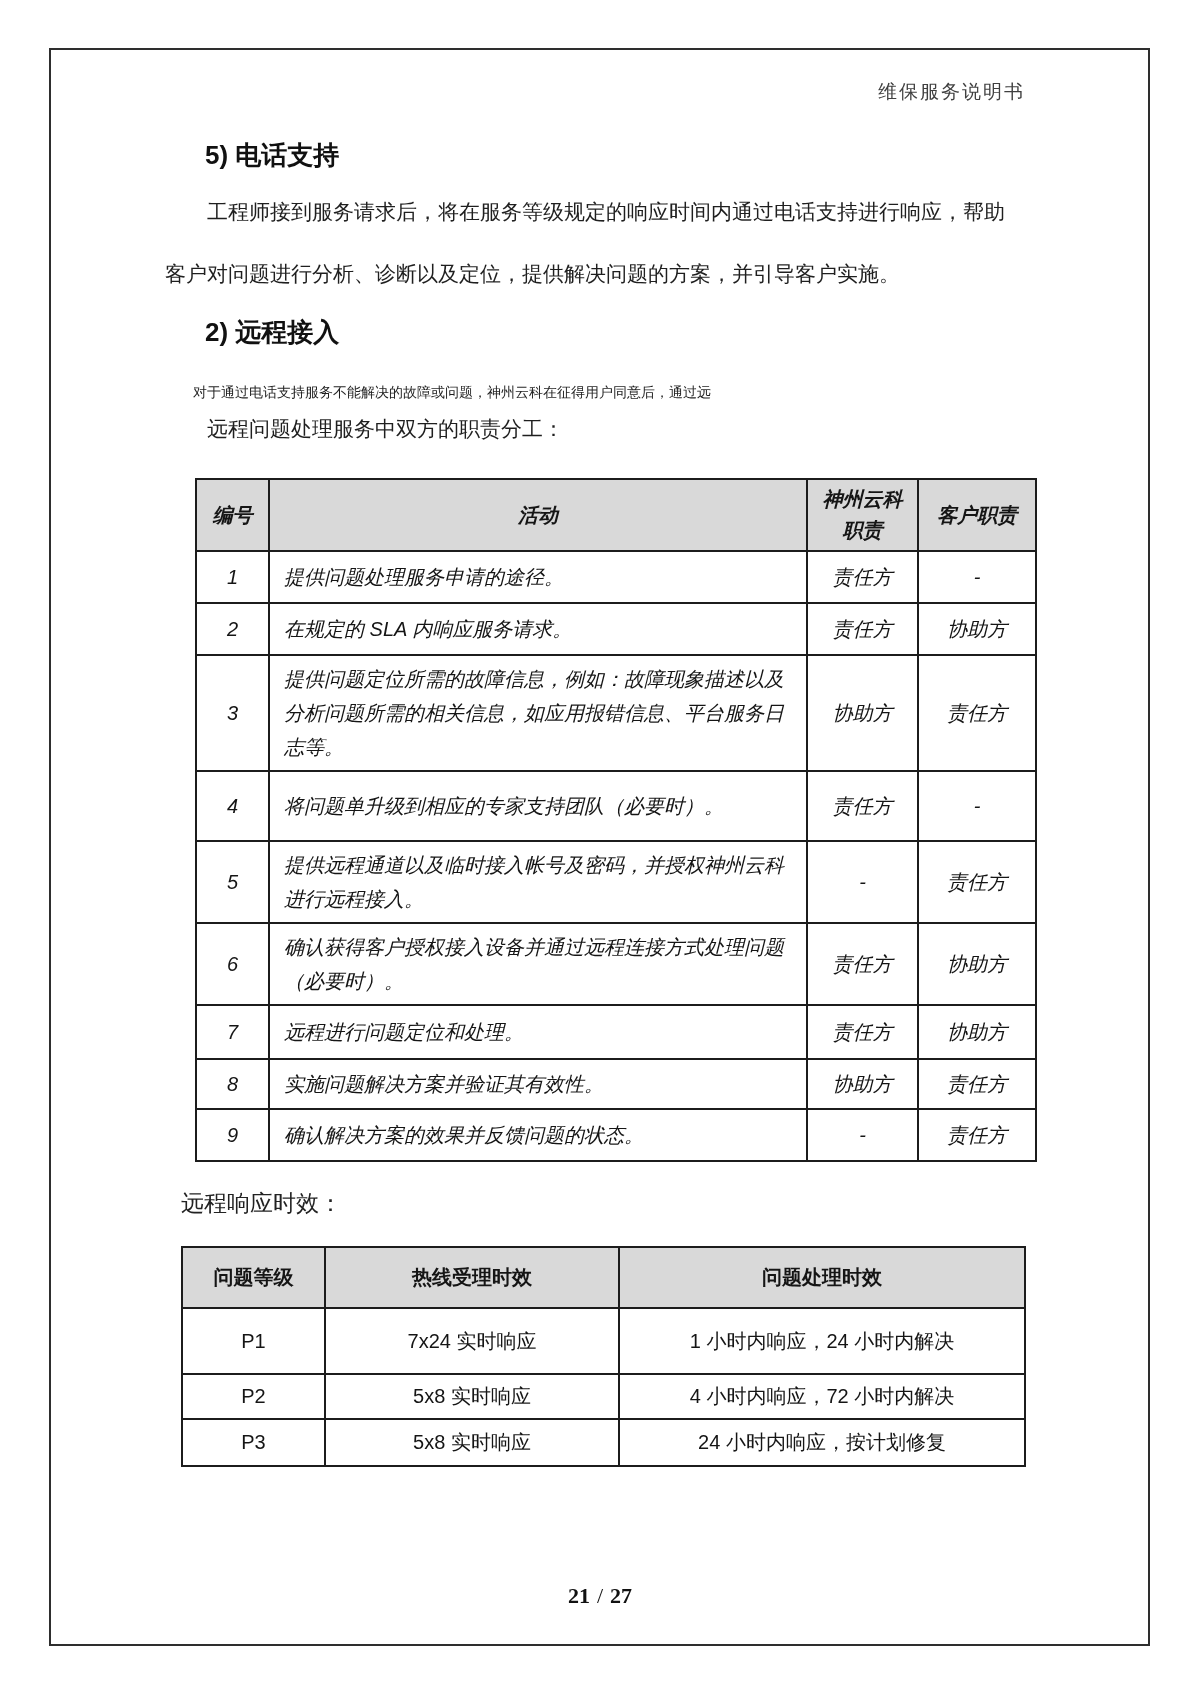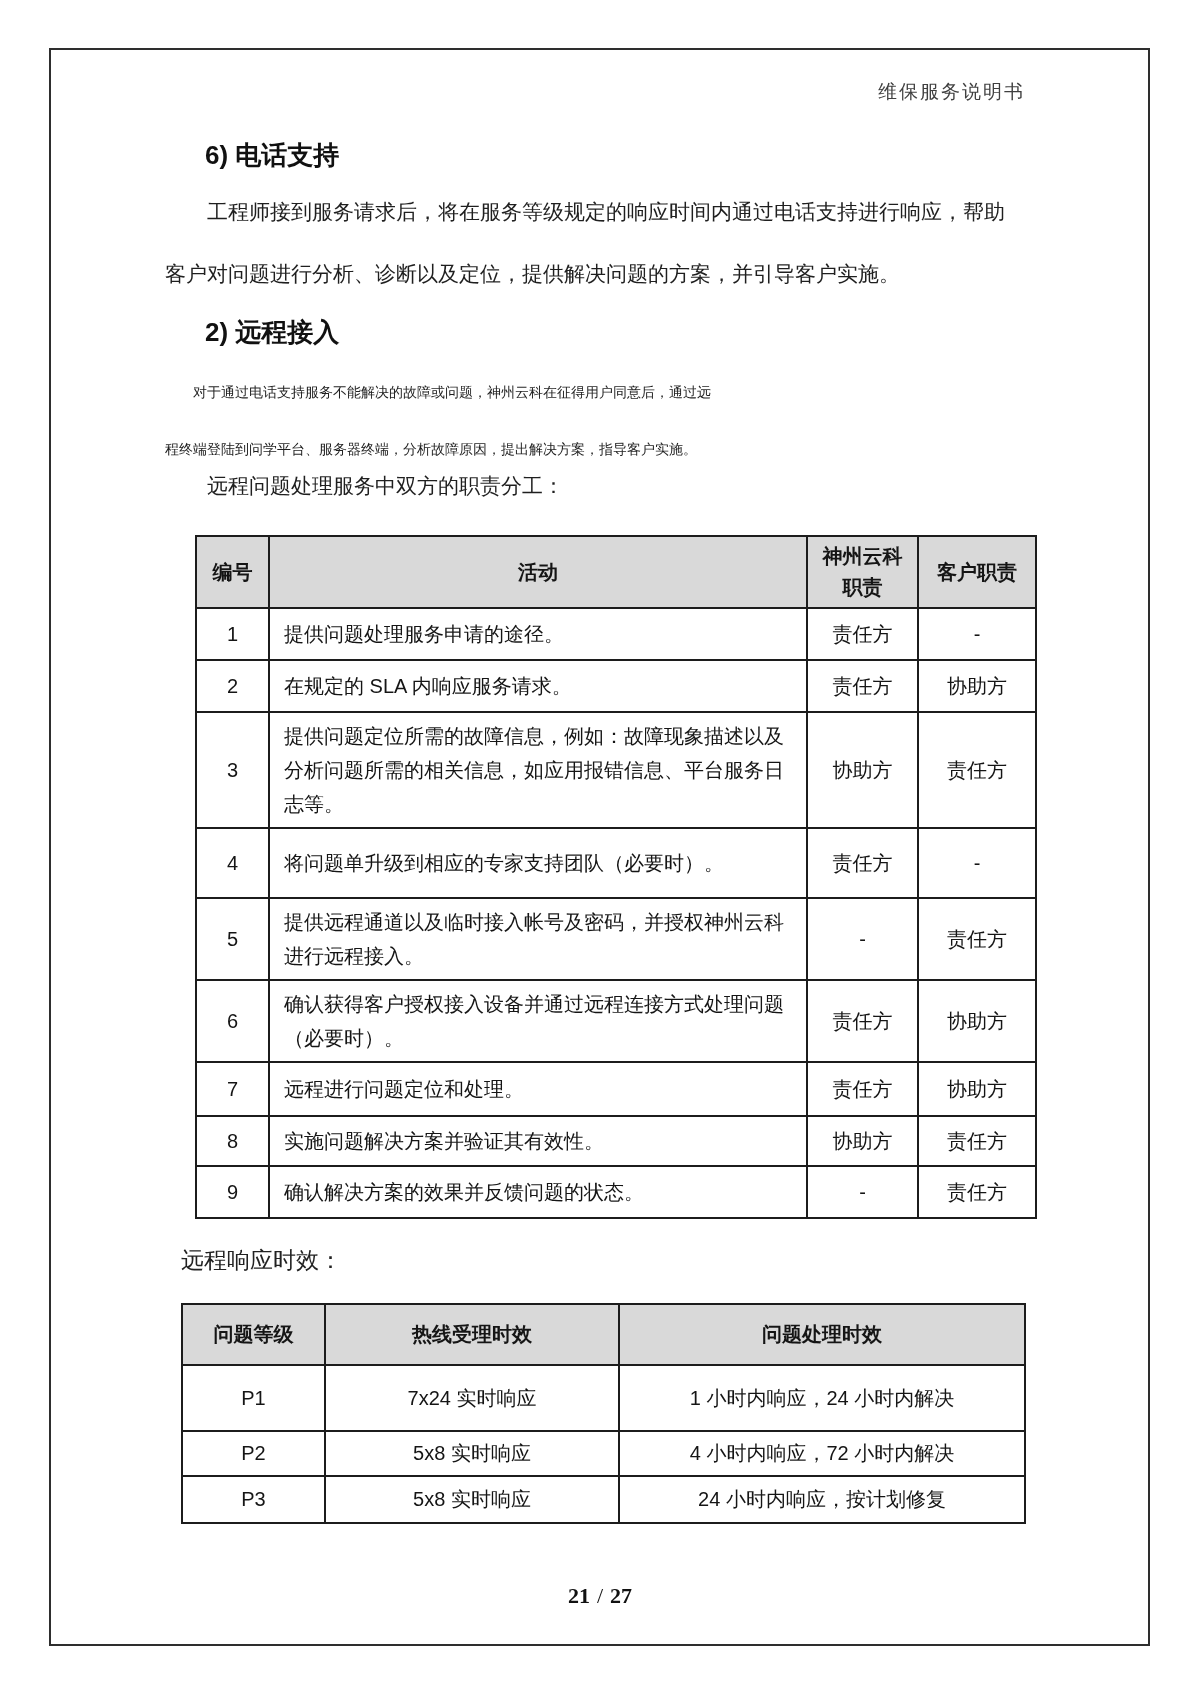--- a/index.html
+++ b/index.html
@@ -51,21 +51,21 @@
     margin-top:-10px;
     font-size:21px;
     line-height:36px;
   }
   table{
     border-collapse:collapse;
     table-layout:fixed;
     font-size:20px;
     color:#151515;
   }
-  .t1{margin:31px 0 16px 30px;width:840px;}
+  .t1{margin:31px 0 16px 30px;width:840px;font-style:italic;}
   .t2{margin:26px 0 0 16px;width:843px;}
   th,td{
     border:2px solid #1c1c1c;
     box-sizing:border-box;
     vertical-align:middle;
     padding:4px 8px;
   }
   th{
     background:#d9d9d9;
     font-weight:bold;
@@ -100,32 +100,31 @@
 </head>
 <body>
 
 <div class="page">
   <div class="page-frame"></div>
 
   <div class="content">
 
     <div class="doc-header">维保服务说明书</div>
 
-    <div class="sec-heading">6) 电话支持</div>
+    <div class="sec-heading">5) 电话支持</div>
 
     <div class="para">
       <div class="pline indent">工程师接到服务请求后，将在服务等级规定的响应时间内通过电话支持进行响应，帮助</div>
       <div class="pline">客户对问题进行分析、诊断以及定位，提供解决问题的方案，并引导客户实施。</div>
     </div>
 
     <div class="sec-heading second">2) 远程接入</div>
 
     <div class="para2">
       <div class="pline indent">对于通过电话支持服务不能解决的故障或问题，神州云科在征得用户同意后，通过远</div>
-      <div class="pline">程终端登陆到问学平台、服务器终端，分析故障原因，提出解决方案，指导客户实施。</div>
     </div>
 
     <div class="table-intro indent">远程问题处理服务中双方的职责分工：</div>
 
     <table class="t1">
       <colgroup>
         <col style="width:73px">
           <col style="width:538px">
           <col style="width:111px">
           <col style="width:118px">

